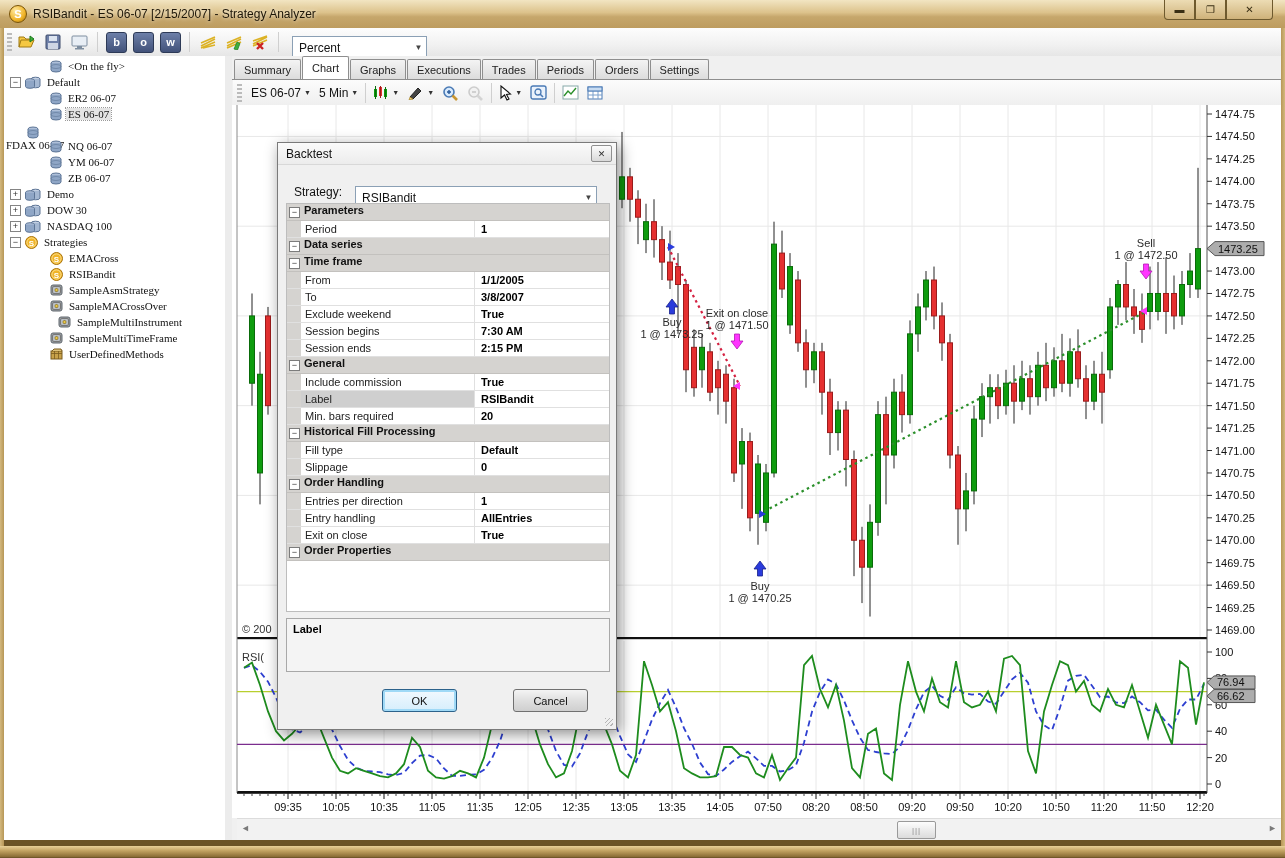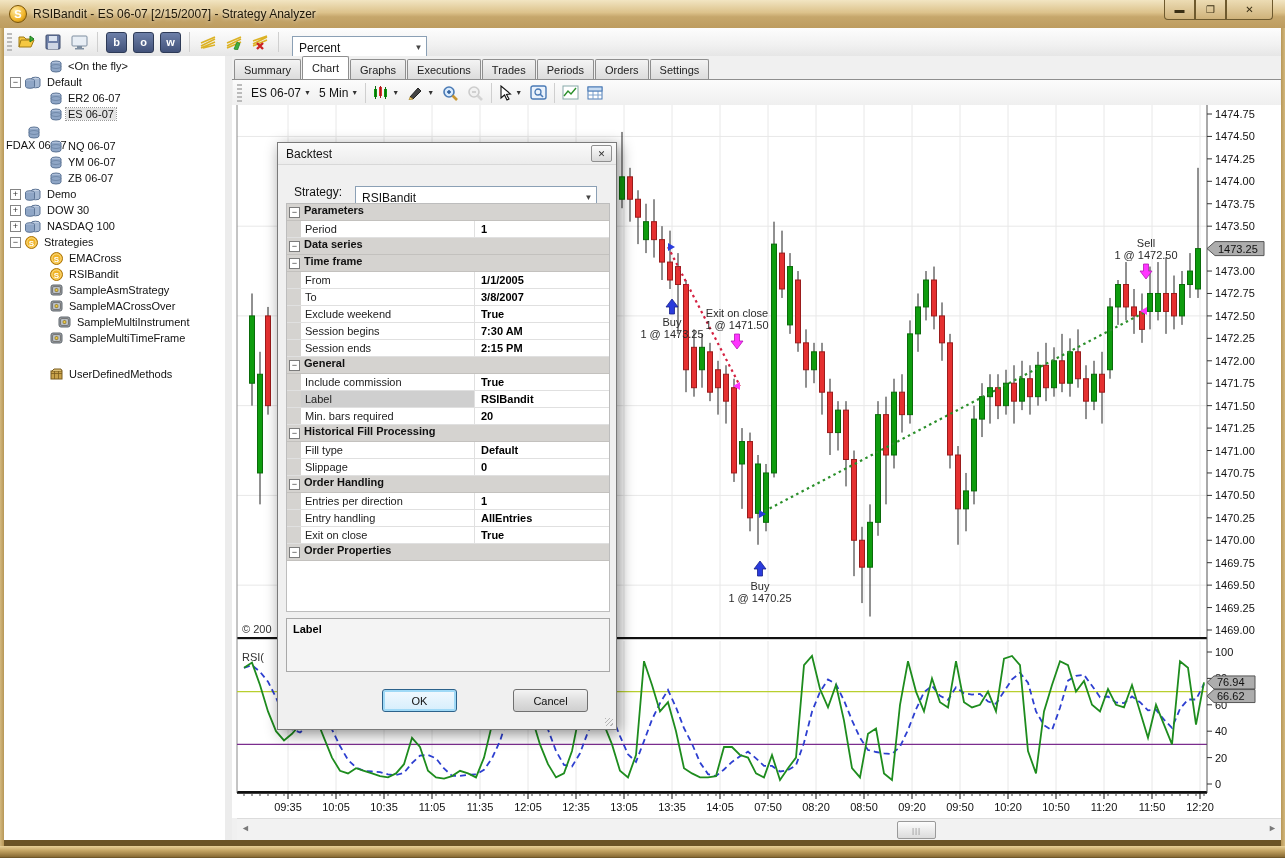--- a/index.html
+++ b/index.html
@@ -43,21 +43,21 @@
   #main-combo{width:133px;margin-left:6px;}
   
   #tree{left:4px;top:56px;width:221px;height:784px;background:#fff;
     border-right:1px solid #a8a8a8;font-size:11px;color:#111;}
   .titem{position:absolute;height:16px;display:flex;align-items:center;white-space:nowrap;}
   .titem.sel .tlabel{background:#e4e4e4;outline:1px dotted #9a9a9a;}
   .texp{width:9px;height:9px;border:1px solid #848484;background:#fff;
     display:flex;align-items:center;justify-content:center;font-size:9px;line-height:7px;
     color:#333;margin-right:4px;box-sizing:content-box;}
   .ticon{margin-right:4px;display:flex;}
-  .tlabel{padding:0 2px;}
+  .tlabel{padding:0 2px;font-family:Liberation Serif, serif;}
   
   #splitter{left:225px;top:56px;width:7px;height:784px;background:#ececec;
     border-right:1px solid #bdbdbd;}
   #content-bg{left:232px;top:56px;width:1049px;height:784px;background:#f0f0f0;}
   
   #tabs{left:234px;top:57px;height:22px;display:flex;align-items:flex-end;}
   .tab{height:19px;padding:0 9px;margin-right:1px;font-size:11px;color:#222;
     border:1px solid #8e8e8e;border-bottom:none;border-radius:2px 2px 0 0;
     background:linear-gradient(#f4f4f4,#dcdcdc);display:flex;align-items:center;}
   .tab.active{height:22px;background:#fff;position:relative;z-index:2;}
@@ -397,21 +397,21 @@
       <span class="ticon">
         <svg width="13" height="12">
           <rect x="1" y="1" width="11" height="10" rx="2" fill="#9aa0a6" stroke="#62686e"></rect>
           <rect x="2.5" y="2.5" width="8" height="7" rx="1.5" fill="#b9bfc5" stroke="#777"></rect>
           <circle cx="6.5" cy="6" r="1.6" fill="#e8c win"></circle>
           <circle cx="6.5" cy="6" r="1.6" fill="#e8c84a" stroke="#9a7a14" stroke-width=".5"></circle>
         </svg>
       </span>
       <span class="tlabel">SampleMultiTimeFrame</span>
     </div>
-    <div class="titem" style="top: 290px; left: 0px; margin-top: 20px;">
+    <div class="titem" style="top: 290px; left: 0px;">
       <span style="width:6px;flex:none;"></span>
       <span style="width:40px;flex:none;"></span>
       <span class="ticon">
         <svg width="13" height="12">
           <rect x="1" y="3" width="11" height="8" fill="#c8a24a" stroke="#7a5c1e"></rect>
           <path d="M1 5.5 h11 M4.5 3 v8 M8.5 3 v8" stroke="#7a5c1e" stroke-width=".8"></path>
           <path d="M2 3 L4 1 L11 1 L12 3" fill="#dcc078" stroke="#7a5c1e"></path>
         </svg>
       </span>
       <span class="tlabel">UserDefinedMethods</span>

